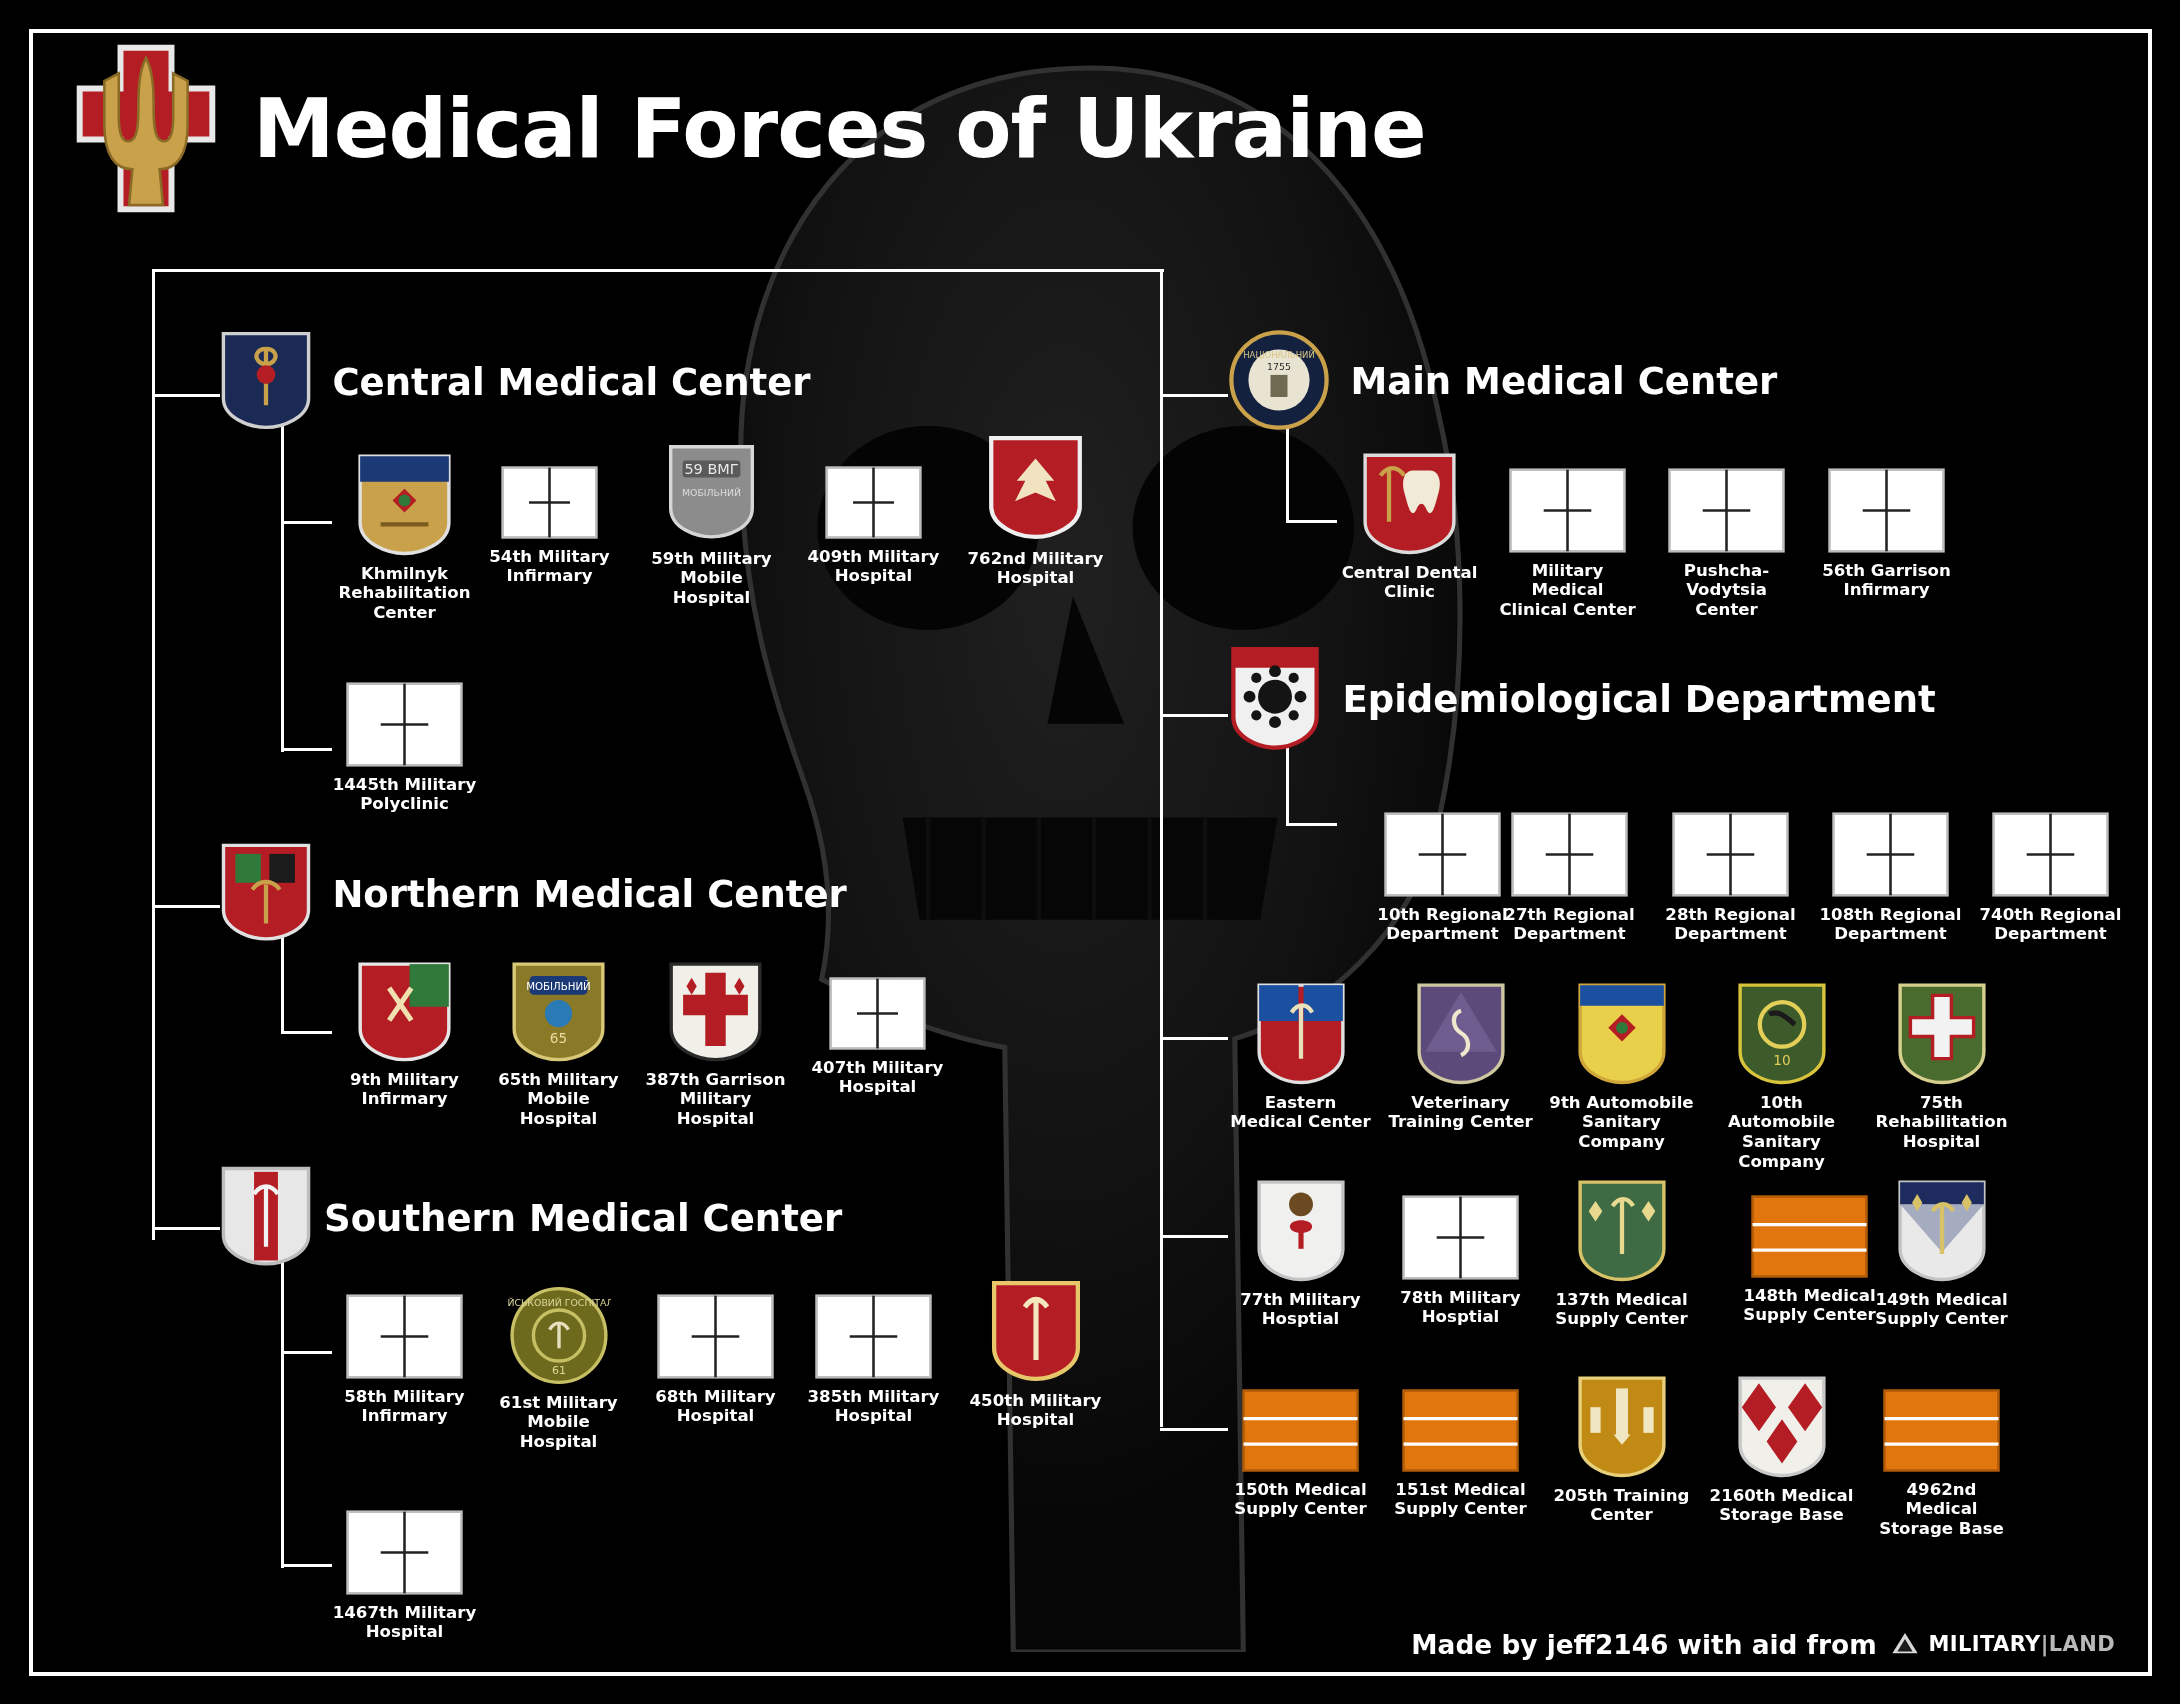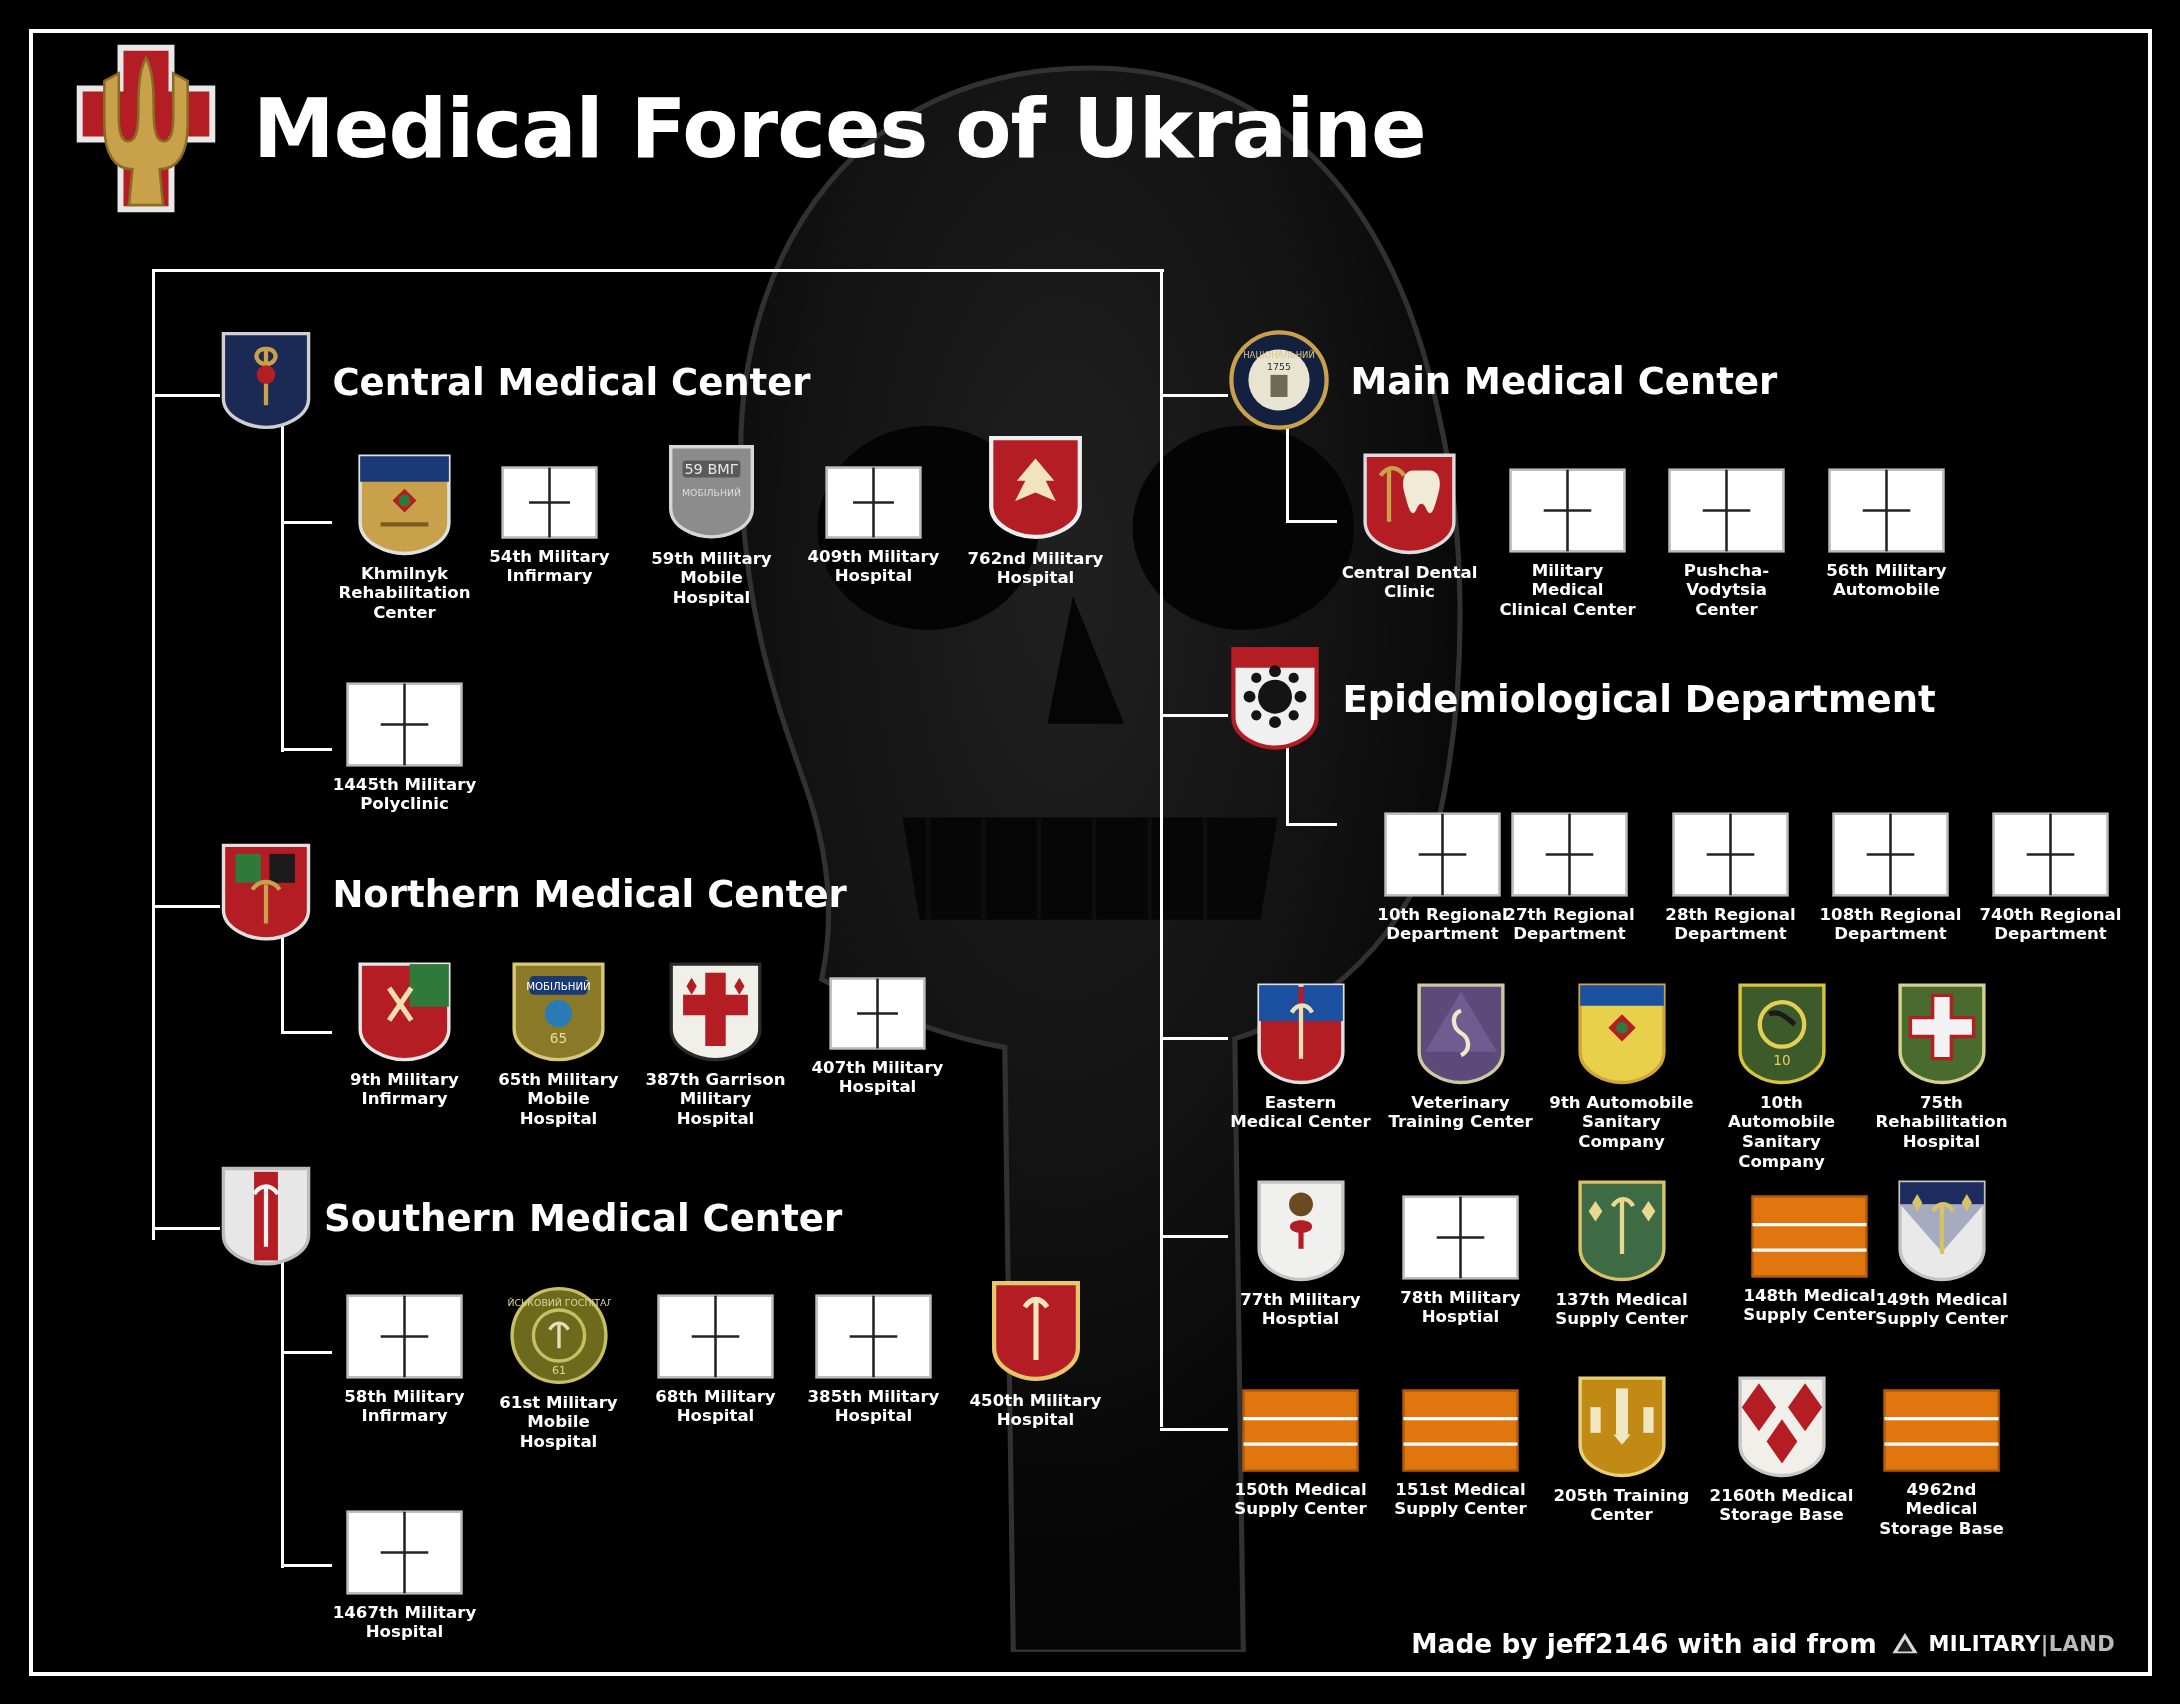--- a/index.html
+++ b/index.html
@@ -11,21 +11,21 @@
   .emblem{width:170px;height:179px;position:relative;}
   .title{font-size:82px;font-weight:bold;letter-spacing:-0.9px;line-height:1;font-family:"DejaVu Sans",sans-serif;}
   .center-title{font-size:37px;font-weight:bold;white-space:nowrap;}
   .node{position:absolute;}
   .unit{position:absolute;width:145px;text-align:center;}
   .unit .lbl{font-size:16.6px;line-height:1.18;font-weight:bold;margin-top:6.8px;color:#fff;}
   .badge{margin:0 auto;display:block;}
   .line{position:absolute;background:#fff;}
   .hline{height:3.4px;}
   .vline{width:3.4px;}
-  .credit{position:absolute;right:66px;bottom:44px;display:flex;gap:12px;font-size:26.4px;font-weight:bold;}
+  .credit{position:absolute;right:66px;bottom:44px;display:flex;align-items:center;gap:12px;font-size:26.4px;font-weight:bold;}
   .mlbox{display:flex;align-items:center;gap:7.7px;}
   .mltxt{font-size:21px;font-weight:bold;letter-spacing:0.4px;}
   .mltxt .lt{color:#fff;}
   .mltxt .gy{color:#b9b9b9;}
 </style>
 </head>
 <body>
 
 <div id="root">
 
@@ -295,21 +295,21 @@
         <line x1="42" y1="51" x2="98" y2="51" stroke="#222" stroke-width="3"></line>
       </svg>
     <div class="lbl">Pushcha-Vodytsia Center</div>
   </div>
   <div class="unit" style="left:1814px;top:467px;">
     <svg class="badge" width="119" height="87" viewBox="0 0 140 102">
         <rect x="3" y="3" width="134" height="96" fill="#fff" stroke="#bdbdbd" stroke-width="3"></rect>
         <line x1="70" y1="3" x2="70" y2="99" stroke="#222" stroke-width="3"></line>
         <line x1="42" y1="51" x2="98" y2="51" stroke="#222" stroke-width="3"></line>
       </svg>
-    <div class="lbl">56th Military Automobile</div>
+    <div class="lbl">56th Garrison Infirmary</div>
   </div>
 
   <div class="node" style="left:1228px;top:644px;">
     <div style="display:flex;align-items:center;gap:20.4px;">
       <span>
         <svg width="94" height="107" viewBox="0 0 110 126">
             <path d="M6 6 h98 v80 c0 24 -30 36 -49 36 c-19 0 -49 -12 -49 -36 z" fill="#f0f0f0" stroke="#b31d23" stroke-width="5"></path>
             <path d="M6 6 h98 v22 h-98 z" fill="#b31d23"></path>
             <circle cx="55" cy="62" r="20" fill="#141414"></circle>
             <g fill="#141414">

